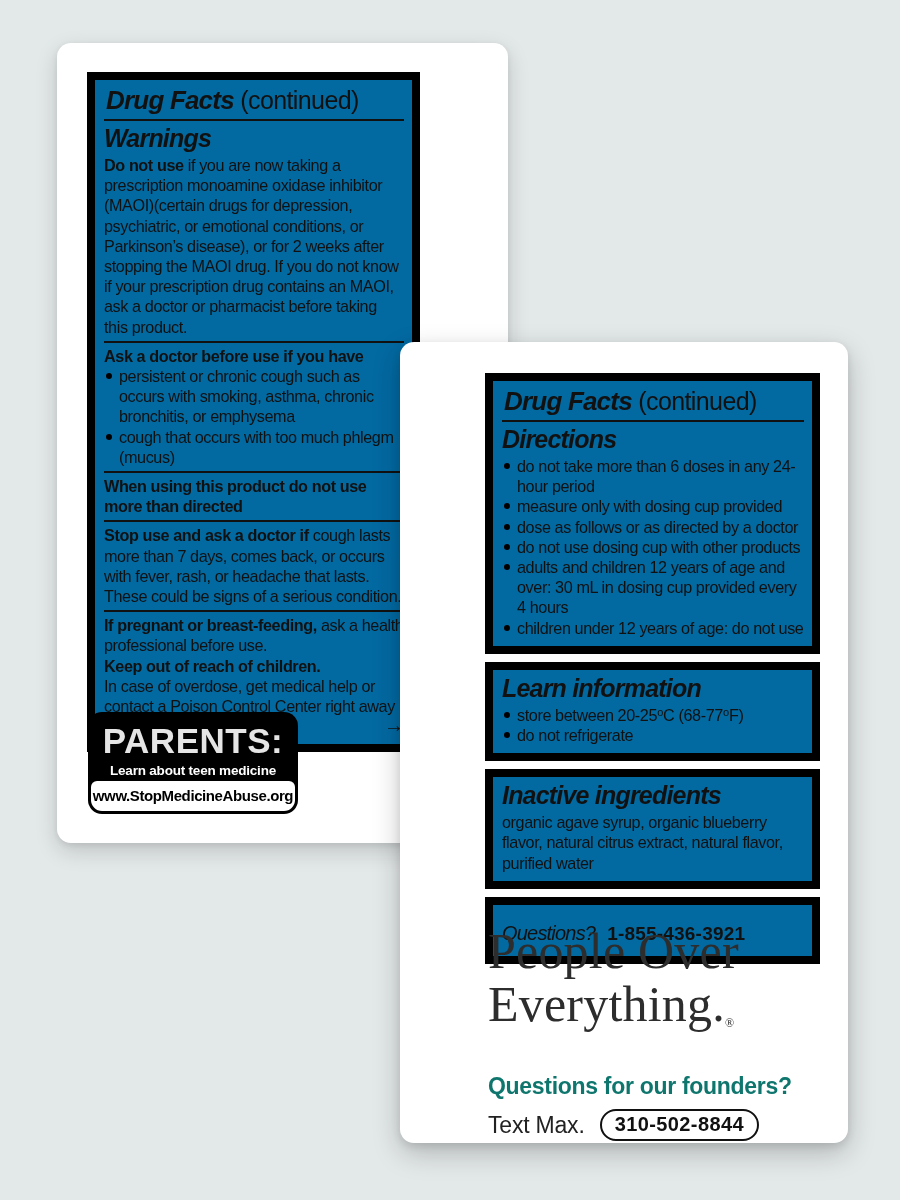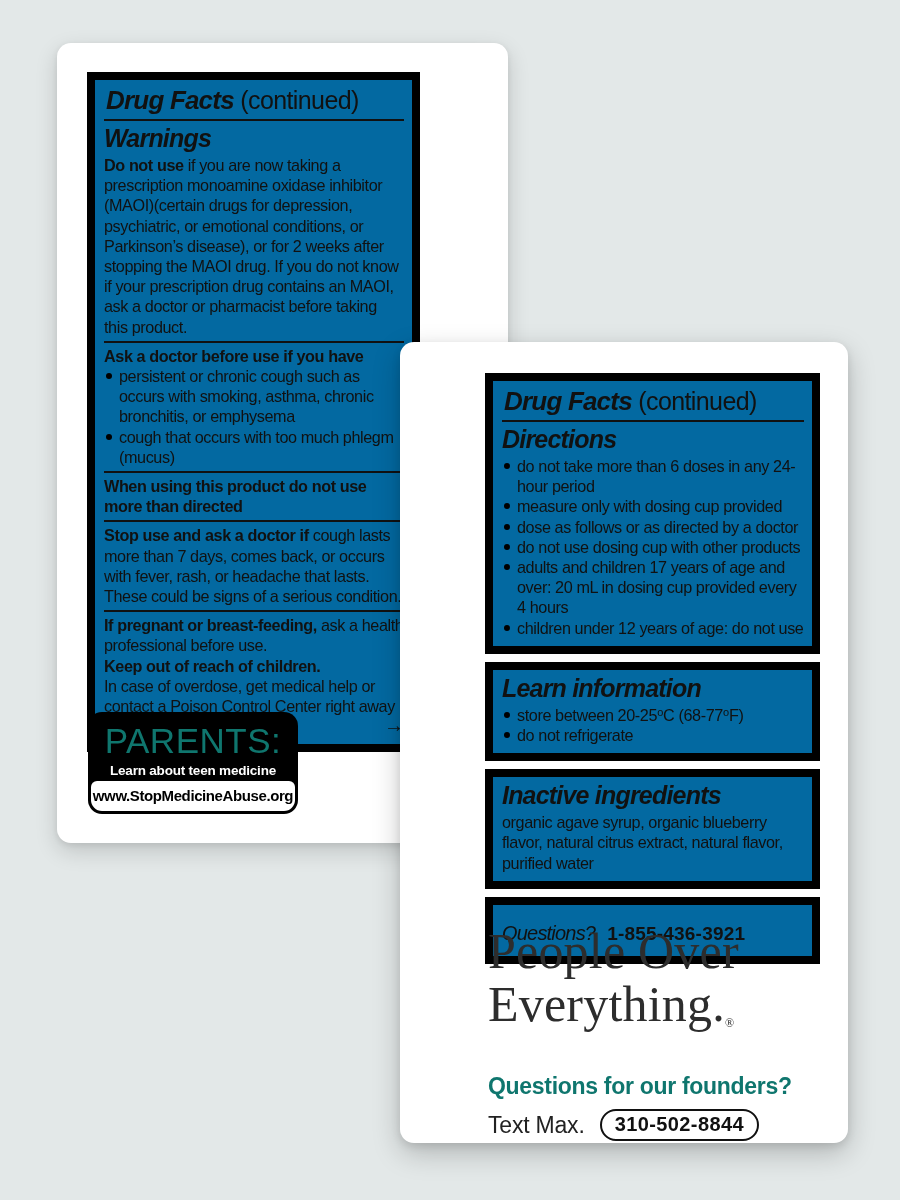--- a/index.html
+++ b/index.html
@@ -52,21 +52,21 @@
   .cont-arrow {
     position:absolute; right:8px; bottom:7px;
     font-size:20px; font-weight:bold;
   }
   
   .parents {
     position:absolute; left:31px; top:669px; width:210px; height:102px;
     background:#000; border-radius:14px; padding:3px; text-align:center;
   }
   .parents-title {
-    color:#0f766e; font-weight:normal; font-size:35px; line-height:38px;
+    color:#e5e5e5; font-weight:bold; font-size:35px; line-height:38px;
     letter-spacing:0.5px; margin-top:7px;
   }
   .parents-sub {
     color:#fff; font-weight:bold; font-size:13.5px; letter-spacing:-0.2px;
     margin-top:3px;
   }
   .parents-url {
     position:absolute; left:3px; right:3px; bottom:3px; height:30px;
     background:#fff; border-radius:6px 6px 11px 11px;
     font-weight:bold; font-size:15px; letter-spacing:-0.4px;
@@ -152,21 +152,21 @@
 
       <div class="dfbox">
         <div class="df-title"><span>Drug Facts</span> <span class="cont">(continued)</span></div>
         <hr class="rule">
         <div class="sec-head">Directions</div>
         <ul class="bullets body-txt">
           <li>do not take more than 6 doses in any 24-hour period</li>
           <li>measure only with dosing cup provided</li>
           <li>dose as follows or as directed by a doctor</li>
           <li>do not use dosing cup with other products</li>
-          <li>adults and children 17 years of age and over: 20 mL in dosing cup provided every 4 hours</li>
+          <li>adults and children 12 years of age and over: 30 mL in dosing cup provided every 4 hours</li>
           <li>children under 12 years of age: do not use</li>
         </ul>
       </div>
 
       <div class="dfbox">
         <div class="sec-head">Learn information</div>
         <ul class="bullets body-txt">
           <li>store between 20-25⁰C (68-77⁰F)</li>
           <li>do not refrigerate</li>
         </ul>

